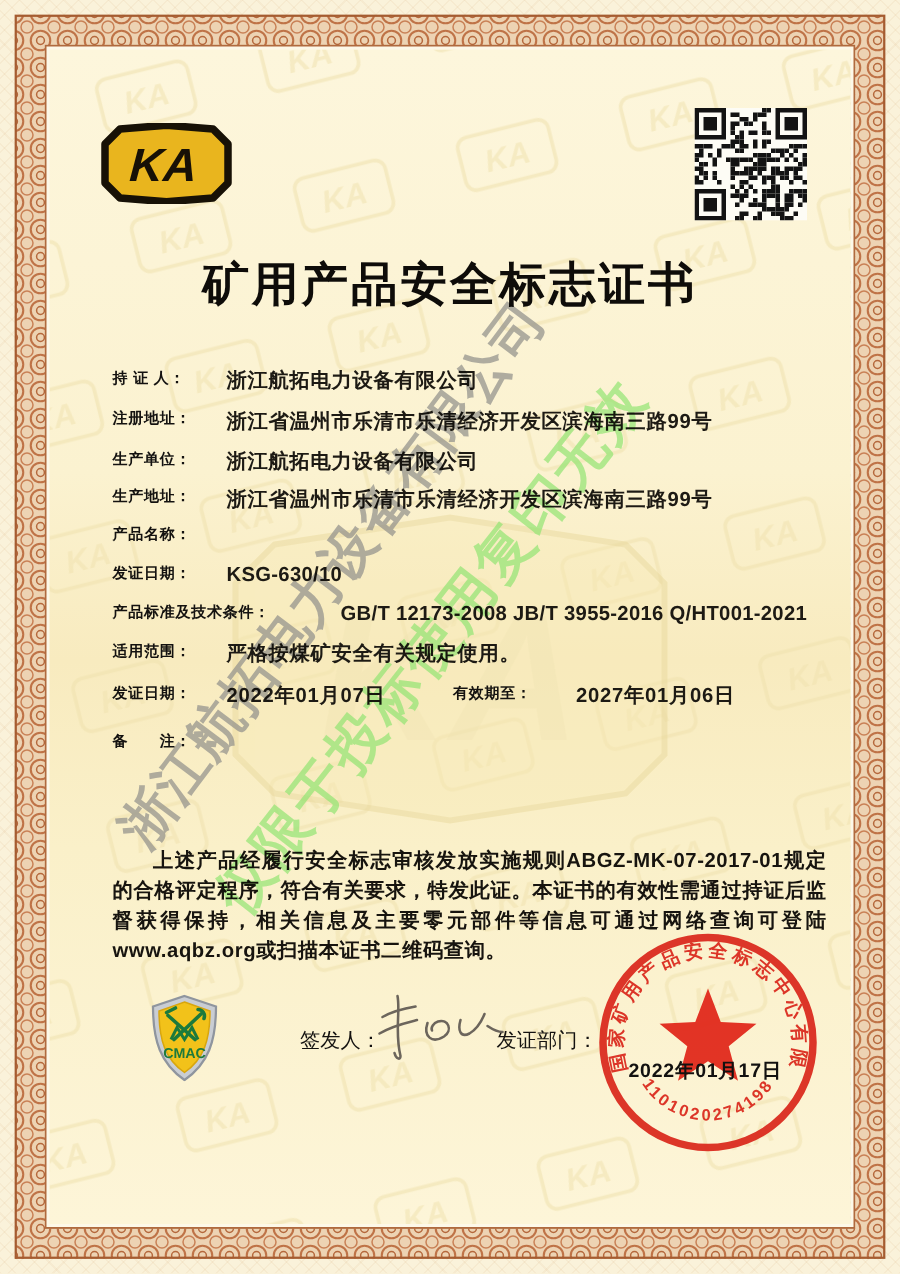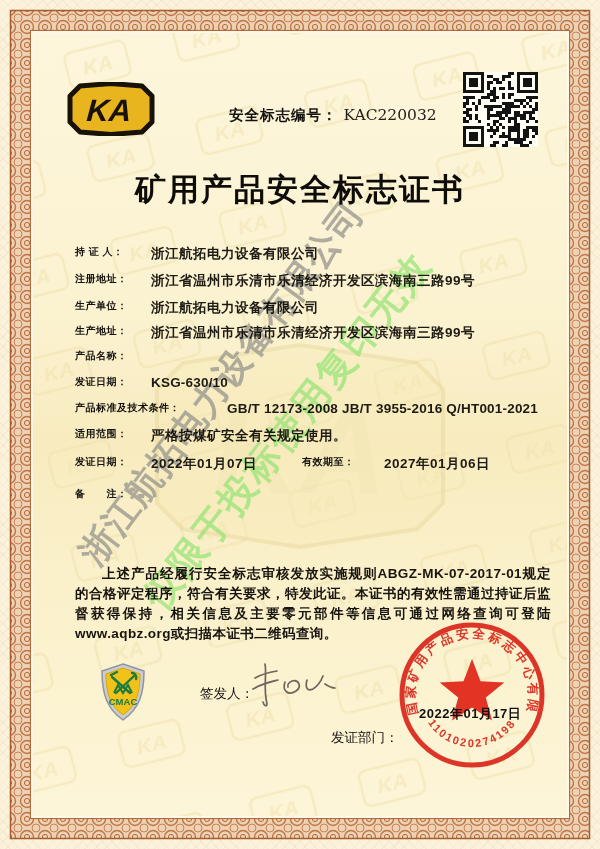--- a/index.html
+++ b/index.html
@@ -46,21 +46,21 @@
   
   .statement{
     position:absolute;left:42px;top:531px;width:476px;
     font-size:13.5px;font-weight:bold;color:#17140f;line-height:20px;
     text-align:justify;text-indent:2em;letter-spacing:.4px;
   }
   
   .cmac{position:absolute;left:66px;top:630px;}
   .signer-label,.dept-label{position:absolute;font-weight:normal;font-size:13.5px;color:#141210;}
   .signer-label{left:167px;top:652px;}
-  .dept-label{left:298px;top:652px;margin-top:44px;}
+  .dept-label{left:298px;top:652px;}
   .signature{
     position:absolute;left:216px;top:625px;width:90px;height:52px;z-index:4;
   }
   .stamp{position:absolute;left:353px;top:587px;z-index:4;opacity:.93;}
   .stamp-date{
     position:absolute;left:386px;top:672px;z-index:5;
     font-weight:bold;font-size:13px;color:#121110;letter-spacing:.5px;text-align:center;
   }
   
   .wm{position:absolute;white-space:nowrap;pointer-events:none;z-index:6;mix-blend-mode:multiply;font-weight:bold;}
@@ -114,23 +114,20 @@
     </g>
   </svg>
 
   <div class="content">
 
     <svg class="ka-logo" width="88" height="54" viewBox="0 0 88 54">
       <polygon points="13,4 44,1.5 75,4 85,14 85,40 75,50 44,52.5 13,50 3,40 3,14" fill="#e9b51e" stroke="#171106" stroke-width="5" stroke-linejoin="round"></polygon>
       <text x="44" y="39" text-anchor="middle" font-size="31" font-weight="900" font-style="italic" fill="#171106" transform="skewX(-4)">KA</text>
     </svg>
 
-    <div class="code-line">
-      <span class="code-label">安全标志编号：</span><span class="code-value">KAC220032</span>
-    </div>
 
     <svg class="qr" width="75" height="75" id="qr">
         <rect x="0" y="0" width="75" height="75" fill="#fdfcf5"></rect>
         <rect x="45" y="0" width="3" height="3" fill="#131313"></rect>
         <rect x="48" y="0" width="3" height="3" fill="#131313"></rect>
         <rect x="24" y="3" width="3" height="3" fill="#131313"></rect>
         <rect x="27" y="3" width="3" height="3" fill="#131313"></rect>
         <rect x="39" y="3" width="3" height="3" fill="#131313"></rect>
         <rect x="42" y="3" width="3" height="3" fill="#131313"></rect>
         <rect x="45" y="3" width="3" height="3" fill="#131313"></rect>

